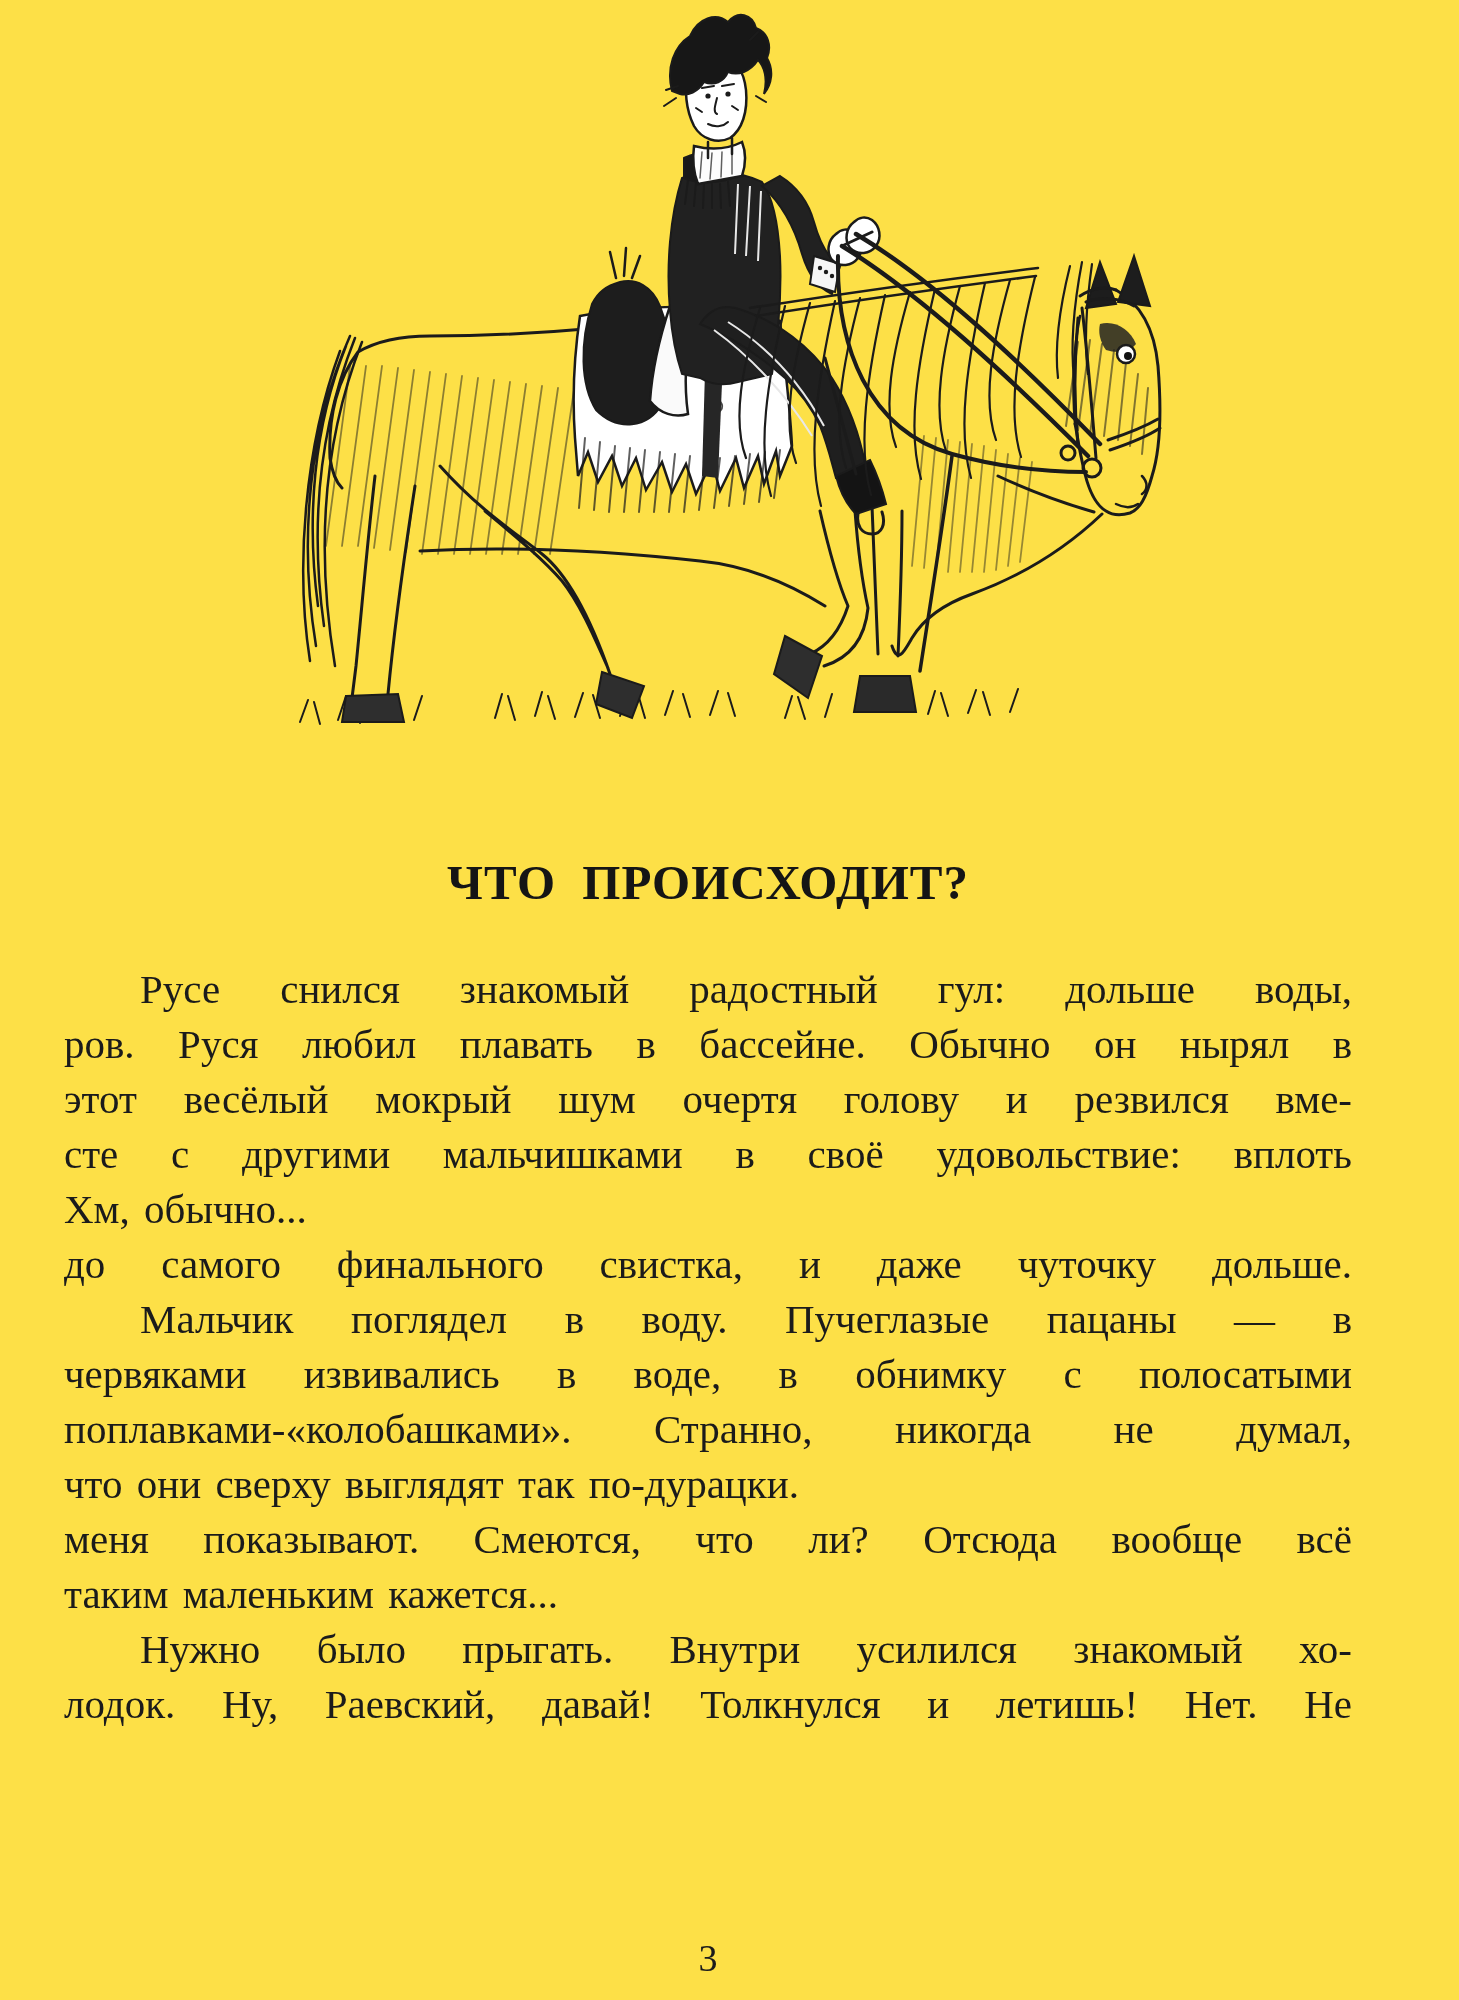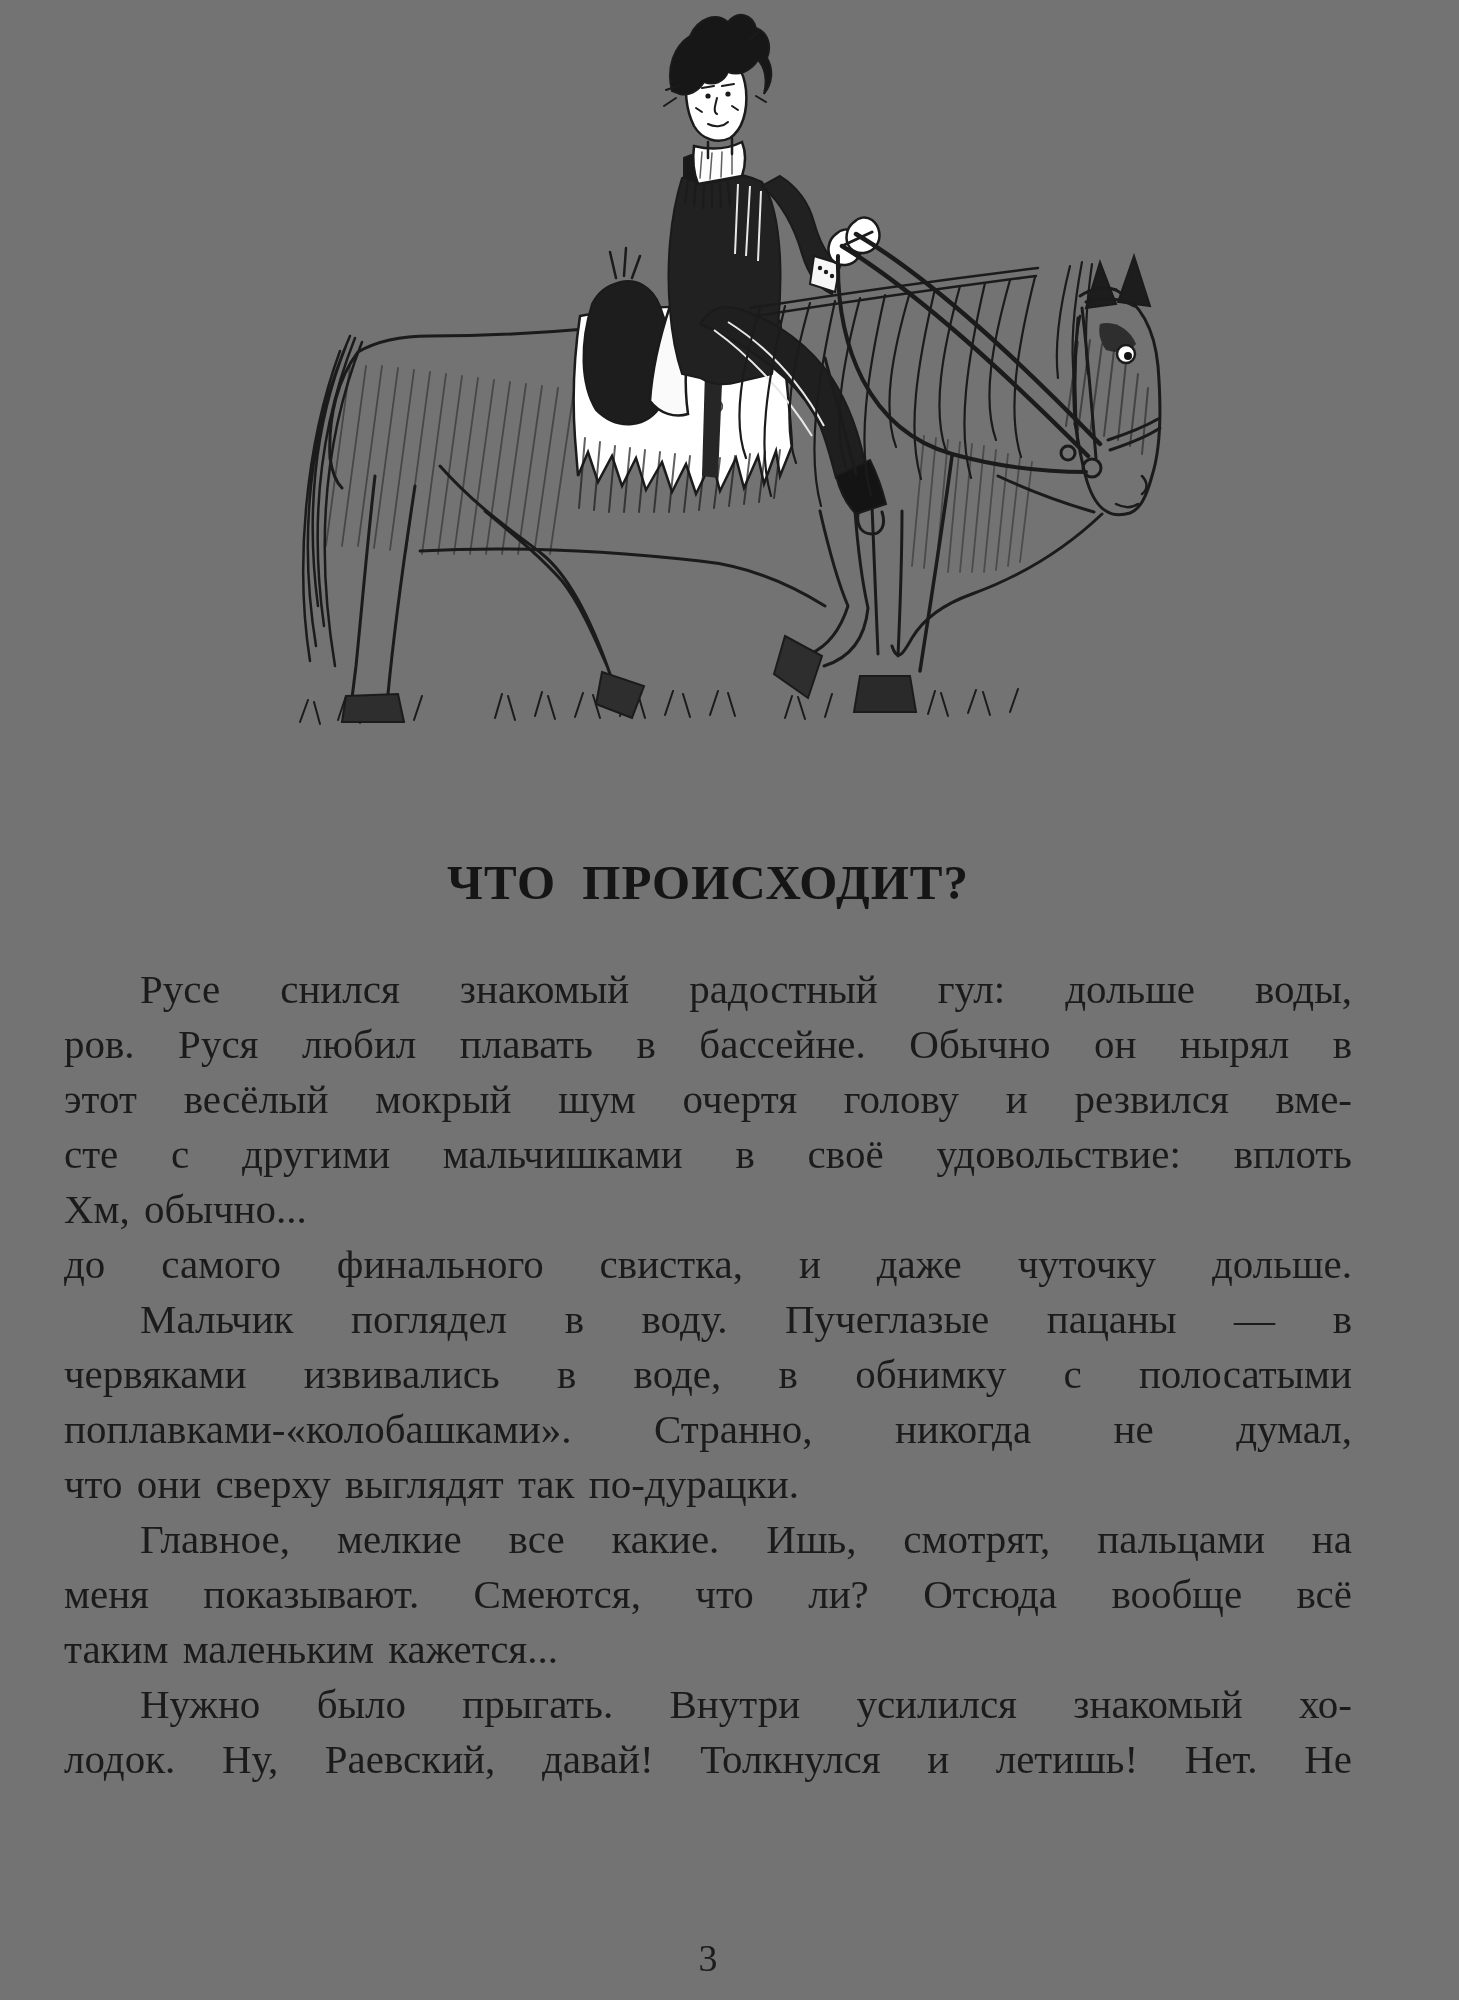--- a/index.html
+++ b/index.html
@@ -1,19 +1,19 @@
 <!DOCTYPE html>
 <html><head>
 <meta charset="utf-8">
 <style>
   html,body{margin:0;padding:0;background:#ffffff;}
   .page{
     position:relative;
     width:1459px;height:2000px;
-    background:#737373;
+    background:#fde047;
     overflow:hidden;
     font-family:"Liberation Serif", serif;
     color:#1b1b1b;
   }
   .illustration{
     position:absolute;left:280px;top:6px;width:900px;height:722px;
   }
   .chapter-title{
     position:absolute;left:64px;top:854px;width:1288px;
     text-align:center;
@@ -156,21 +156,20 @@
       <div class="line indent just">Русе снился знакомый радостный гул: дольше воды,</div>
       <div class="line just">ров. Руся любил плавать в бассейне. Обычно он нырял в</div>
       <div class="line just">этот весёлый мокрый шум очертя голову и резвился вме-</div>
       <div class="line just">сте с другими мальчишками в своё удовольствие: вплоть</div>
       <div class="line">Хм, обычно...</div>
       <div class="line just">до самого финального свистка, и даже чуточку дольше.</div>
       <div class="line indent just">Мальчик поглядел в воду. Пучеглазые пацаны — в</div>
       <div class="line just">червяками извивались в воде, в обнимку с полосатыми</div>
       <div class="line just">поплавками-«колобашками». Странно, никогда не думал,</div>
       <div class="line">что они сверху выглядят так по-дурацки.</div>
-      <div class="line indent just">Главное, мелкие все какие. Ишь, смотрят, пальцами на</div>
       <div class="line just">меня показывают. Смеются, что ли? Отсюда вообще всё</div>
       <div class="line">таким маленьким кажется...</div>
       <div class="line indent just">Нужно было прыгать. Внутри усилился знакомый хо-</div>
       <div class="line just">лодок. Ну, Раевский, давай! Толкнулся и летишь! Нет. Не</div>
     </div>
 
   <div class="page-number">3</div>
 </div>
 
 </body></html>

